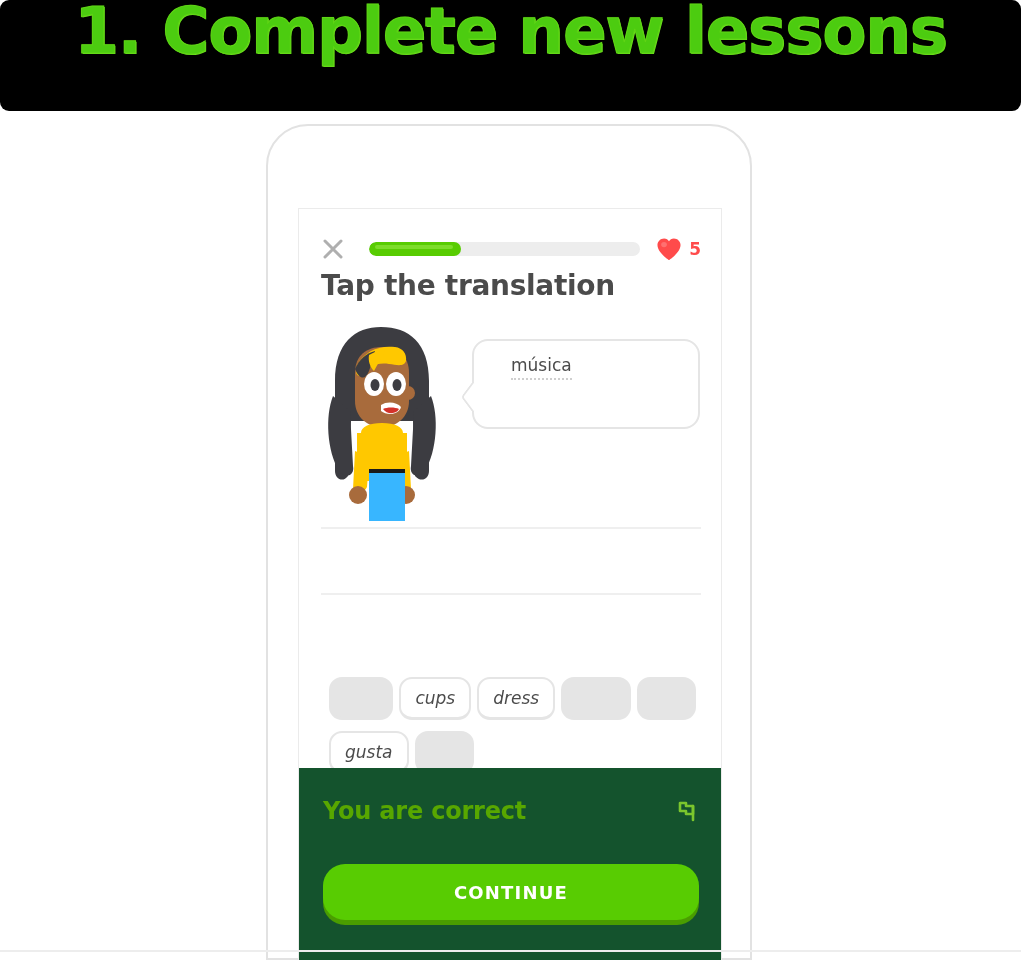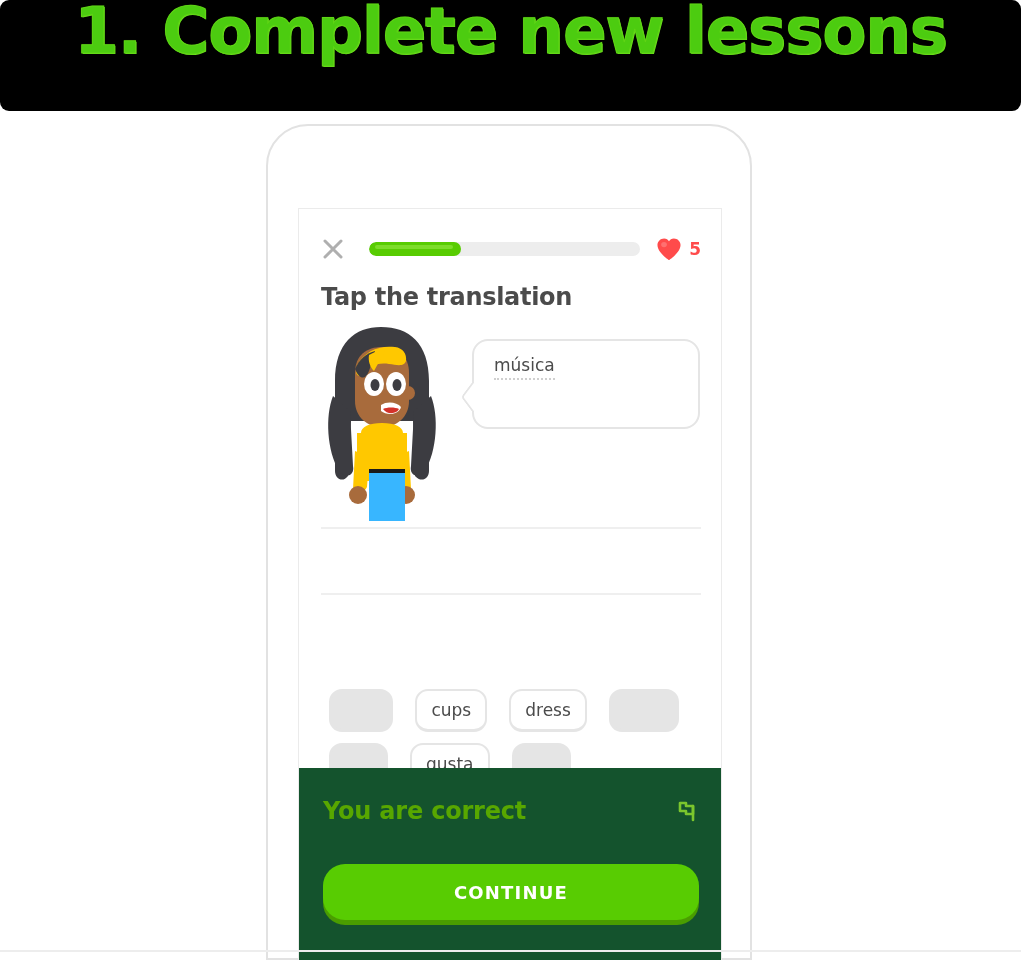--- a/index.html
+++ b/index.html
@@ -118,22 +118,22 @@
   .heart-count {
     color: #ff4b4b;
     font-size: 17px;
     font-weight: bold;
   }
 
   
   .prompt-title {
     position: absolute;
     left: 22px;
-    top: 74px;
-    font-size: 24px;
+    top: 60px;
+    font-size: 28px;
     font-weight: bold;
     color: #4b4b4b;
     letter-spacing: -0.3px;
   }
 
   
   .char-row {
     position: absolute;
     left: 18px;
     top: 112px;
@@ -179,21 +179,21 @@
     letter-spacing: 0.1px;
   }
   .dotted {
     border-bottom: 2px dotted #cfcfcf;
     padding-bottom: 3px;
     display: inline-block;
   }
   .bubble-text2 {
     font-size: 17px;
     color: #4b4b4b;
-    margin-left: 2px;
+    margin-left: 19px;
   }
 
   
   .answer-area {
     position: absolute;
     left: 22px;
     top: 318px;
     width: 380px;
   }
   .answer-line {
@@ -218,25 +218,26 @@
     color: #4b4b4b;
     white-space: nowrap;
     cursor: pointer;
     box-sizing: border-box;
   }
 
   
   .word-bank {
     position: absolute;
     left: 30px;
-    top: 480px;
+    top: 468px;
     width: 372px;
     display: flex;
     flex-wrap: wrap;
-    gap: 11px 22px;
+    gap: 11px 6px;
+    font-style: italic;
   }
   .bank-tile {
     border: 2px solid #e5e5e5;
     border-bottom-width: 3px;
     border-radius: 13px;
     background: #ffffff;
     padding: 9px 14px;
     font-size: 17px;
     color: #4b4b4b;
     white-space: nowrap;

